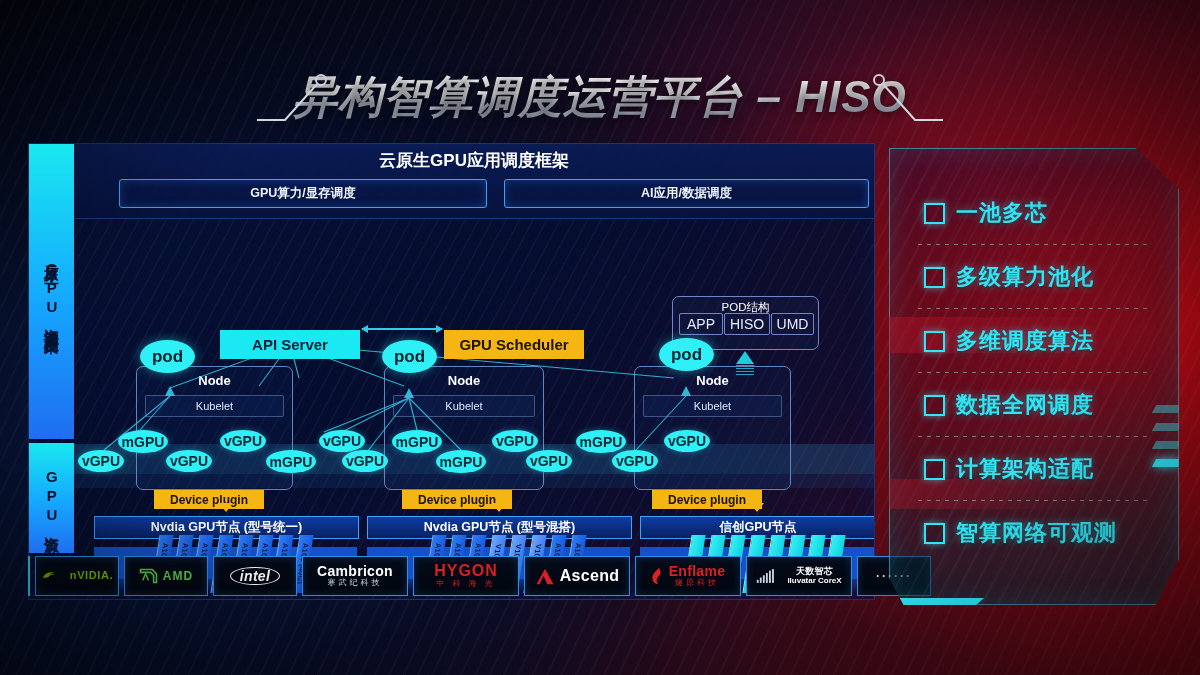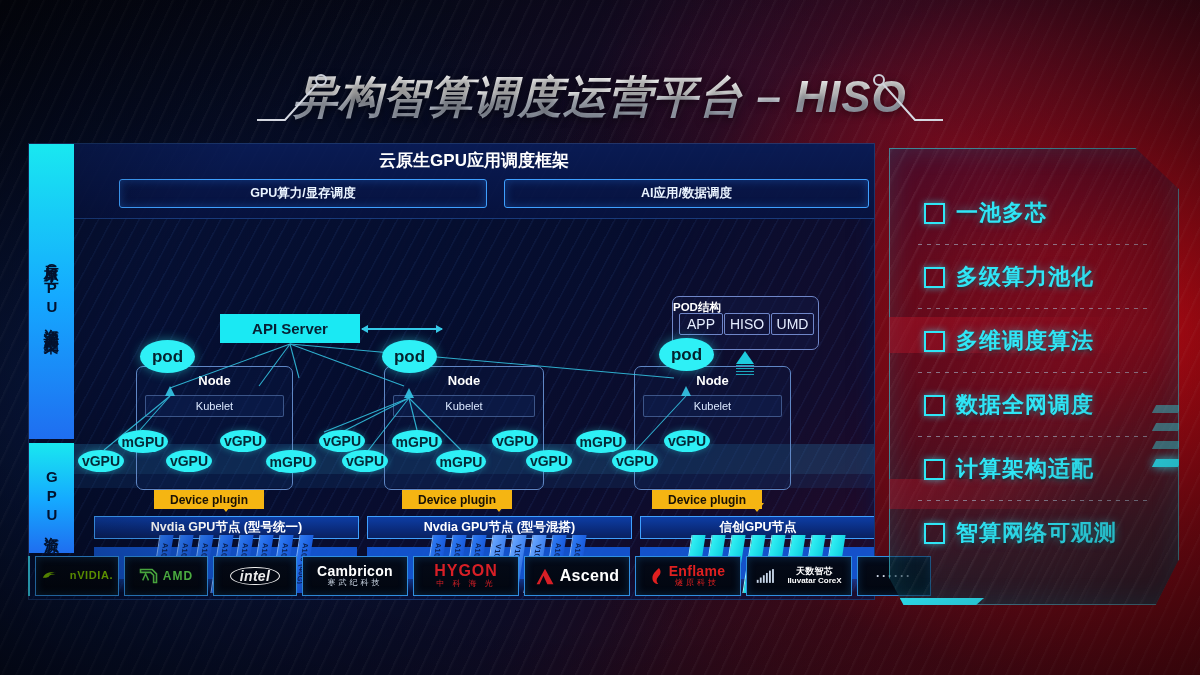--- a/index.html
+++ b/index.html
@@ -50,32 +50,32 @@
   .sched-pill{position:absolute;top:35px;height:27px;border:1px solid #3fa0ff;border-radius:3px;
     background:linear-gradient(180deg,#0c3fa8 0%,#103徒 0%,#0a2f86 55%,#0b2468 100%);
     display:flex;align-items:center;justify-content:center;color:#eaf4ff;font-size:12.5px;font-weight:bold;
     box-shadow:0 0 10px rgba(40,130,240,.35) inset;}
   #pill1{left:45px;width:366px;}
   #pill2{left:430px;width:363px;}
 
   
   #midarea{top:74px;width:800px;height:295px;}
 
-  .box{position:absolute;display:flex;align-items:center;justify-content:center;font-weight:bold;z-index:4;}
+  .box{position:absolute;display:flex;align-items:center;justify-content:center;font-weight:bold;z-index:4;margin-top:16px;}
   #apiserver{left:146px;top:96px;width:140px;height:29px;background:#1ae9f3;color:#062034;font-size:15px;}
   #gpusched{left:370px;top:96px;width:140px;height:29px;background:#f5b512;color:#1a1205;font-size:15px;}
   .conn-h{position:absolute;left:288px;top:110px;width:80px;height:1.5px;background:#35c9e8;z-index:3;}
   .conn-h:before,.conn-h:after{content:"";position:absolute;top:-3px;border-top:4px solid transparent;border-bottom:4px solid transparent;}
   .conn-h:before{left:-1px;border-right:7px solid #35c9e8;}
   .conn-h:after{right:-1px;border-left:7px solid #35c9e8;}
 
   
   #podbox{position:absolute;left:598px;top:78px;width:145px;height:52px;border:1px solid #6f86c8;border-radius:7px;
     background:rgba(20,26,70,.45);z-index:4;}
-  #podtitle{position:absolute;left:0;top:3px;width:145px;text-align:left;color:#fff;font-size:11.5px;font-weight:bold;}
+  #podtitle{position:absolute;left:0;top:3px;width:145px;text-align:center;color:#fff;font-size:11.5px;font-weight:normal;}
   .podcell{position:absolute;top:16px;height:20px;border:1px solid #6f86c8;border-radius:2px;display:flex;align-items:center;justify-content:center;
     color:#e6eeff;font-size:14px;}
   #pc0{left:6px;width:42px;}#pc1{left:51px;width:44px;}#pc2{left:98px;width:41px;}
   .podarrow{position:absolute;left:662px;top:133px;width:0;height:0;border-left:9px solid transparent;border-right:9px solid transparent;border-bottom:13px solid #1fd6e8;z-index:4;opacity:.95;}
   .podarrow:after{content:"";position:absolute;left:-9px;top:13px;width:18px;height:11px;
     background:repeating-linear-gradient(0deg,#1fd6e8 0 1px,transparent 1px 3px);opacity:.8;}
 
   
   .node{position:absolute;top:148px;height:122px;border:1px solid #5f86c4;border-radius:7px;background:rgba(12,30,78,.25);z-index:2;}
   #node0{left:62px;width:155px;}
@@ -212,20 +212,21 @@
         </g>
         <g fill="#35c9e8" opacity=".9">
           <polygon points="96,168 91,178 101,178"></polygon>
           <polygon points="335,170 330,180 340,180"></polygon>
           <polygon points="612,168 607,178 617,178"></polygon>
         </g>
       </svg>
 
       <div class="box" id="apiserver">API Server</div>
       <div class="conn-h"></div>
+      <div class="box" id="gpusched">GPU Scheduler</div>
 
       <div id="podbox">
         <div id="podtitle">POD结构</div>
         <div class="podcell" id="pc0">APP</div>
         <div class="podcell" id="pc1">HISO</div>
         <div class="podcell" id="pc2">UMD</div>
       </div>
       <div class="podarrow"></div>
 
       <div id="vband"></div>

